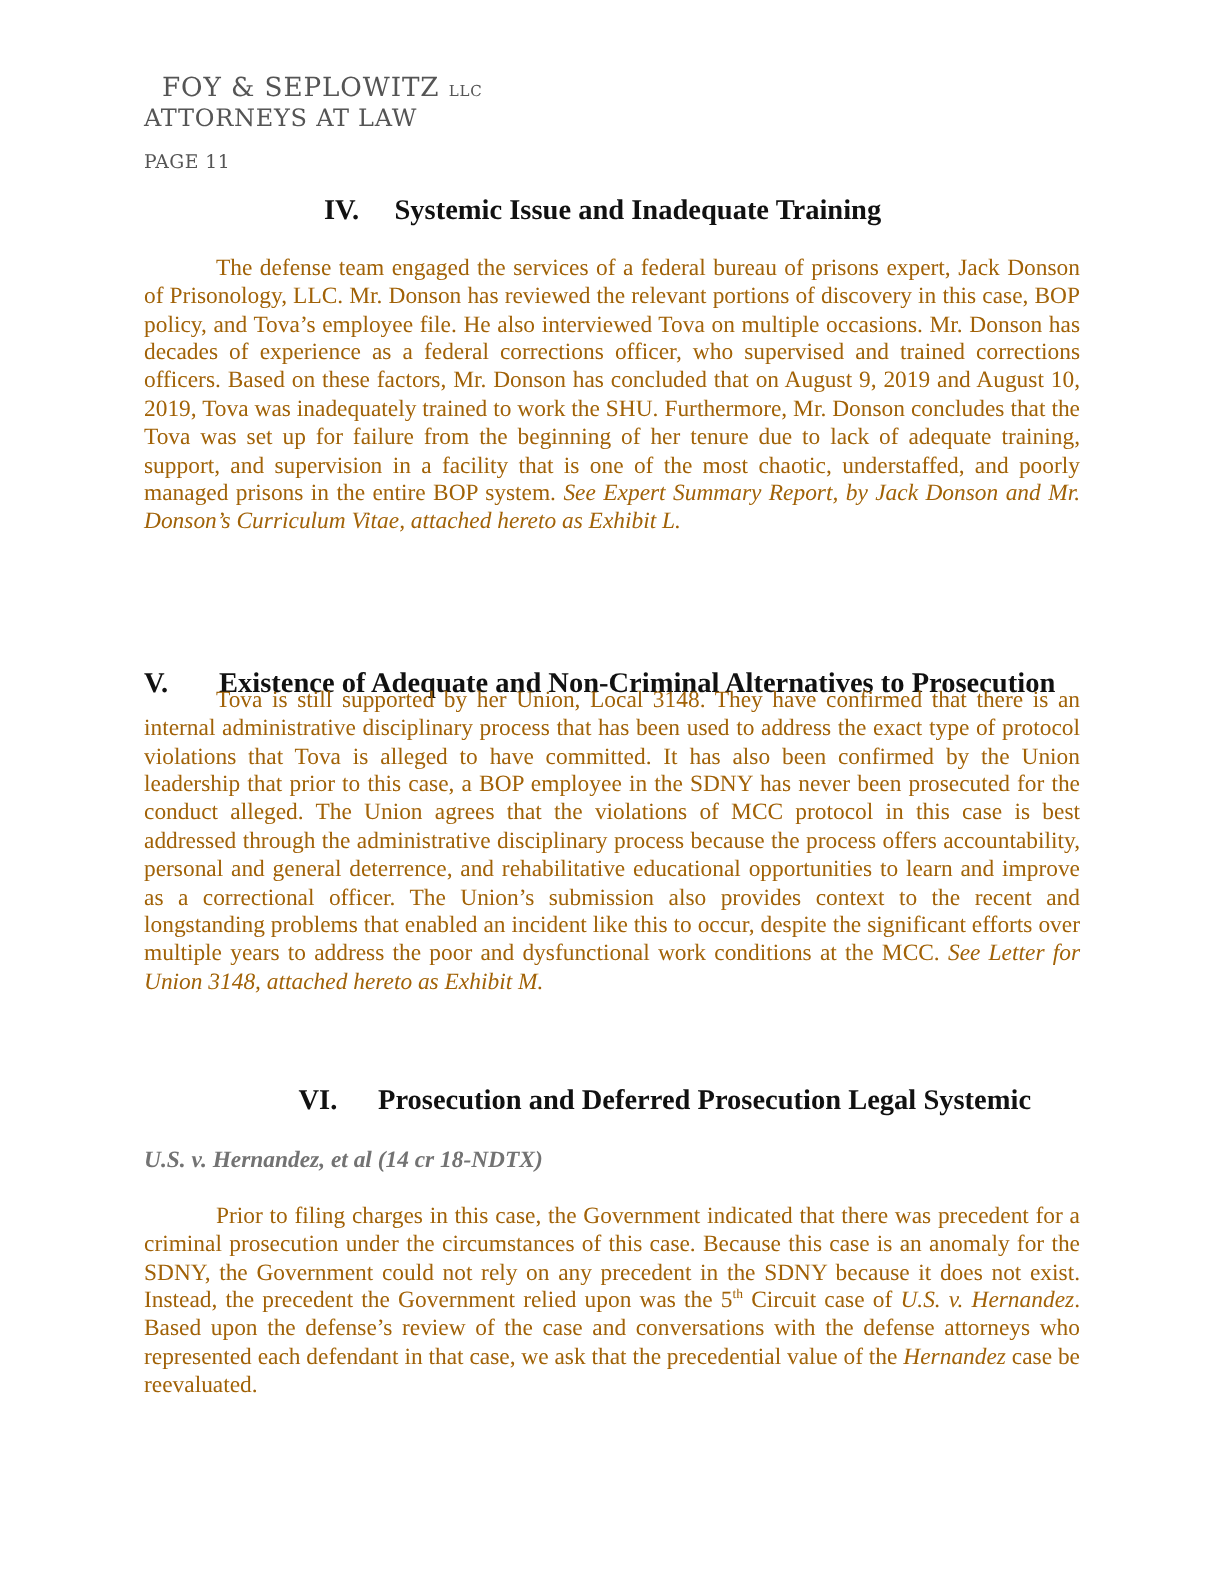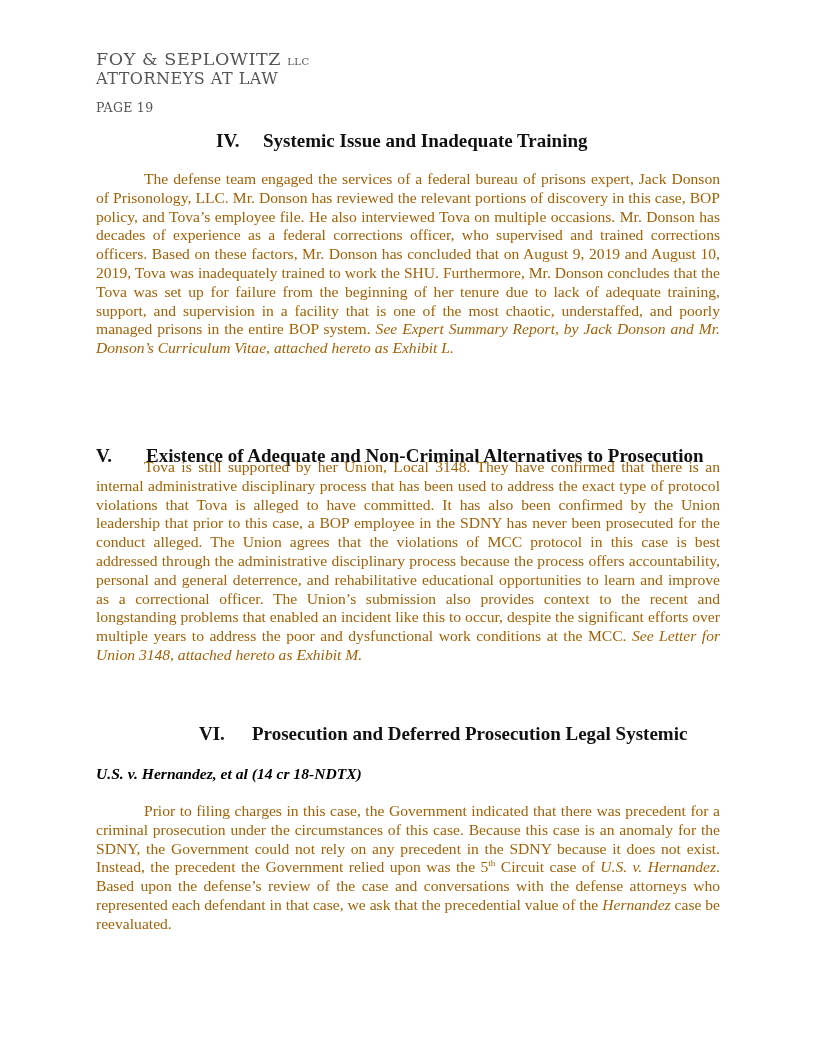--- a/index.html
+++ b/index.html
@@ -1,43 +1,43 @@
 <!DOCTYPE html>
 <html><head>
 <meta charset="utf-8">
 <style>
   html, body { margin: 0; padding: 0; background: #ffffff; }
   body { width: 816px; height: 1056px; position: relative; overflow: hidden; color: #111; }
   .page { position: absolute; left: 0; top: 0; width: 816px; height: 1056px; }
 
   .letterhead { position: absolute; left: 96px; top: 48px; font-family: "DejaVu Serif", "Liberation Serif", serif; color: #555; }
-  .firm-name { font-size: 17.5px; letter-spacing: 0.6px; line-height: 22px; }
+  .firm-name { font-size: 17.5px; letter-spacing: 0.6px; line-height: 22px; margin-left: 12px; }
   .firm-name .llc { font-size: 10px; letter-spacing: 0.5px; }
   .firm-sub { font-size: 16px; letter-spacing: 0.5px; line-height: 12px; margin-top: 0px; }
   .page-num { position: absolute; left: 96px; top: 100px; font-family: "DejaVu Serif", "Liberation Serif", serif; font-size: 12.5px; color: #555; letter-spacing: 0.3px; }
 
   .body-text { position: absolute; left: 96px; width: 624px; font-family: "Liberation Serif", "DejaVu Serif", serif; font-size: 15.6px; line-height: 18.8px; color: #a16207; }
   .heading { position: absolute; font-family: "Liberation Serif", "DejaVu Serif", serif; font-weight: bold; font-size: 19px; line-height: 19px; white-space: nowrap; color: #111; }
   .heading .num { display: inline-block; }
   p { margin: 0; text-align: justify; }
   .indent { text-indent: 48px; }
   i { font-style: italic; }
   sup { font-size: 9px; line-height: 0; vertical-align: 6px; }
-  .subhead { position: absolute; left: 96px; top: 764px; font-family: "Liberation Serif", "DejaVu Serif", serif; font-weight: bold; font-style: italic; font-size: 15.6px; line-height: 19px; color: #000000; }
+  .subhead { position: absolute; left: 96px; top: 764px; font-family: "Liberation Serif", "DejaVu Serif", serif; font-weight: bold; font-style: italic; font-size: 15.6px; line-height: 19px; color: #737373; }
 </style>
 </head>
 <body>
 
 <div class="page">
 
   <div class="letterhead">
     <div class="firm-name"><span>FOY &amp; SEPLOWITZ</span> <span class="llc">LLC</span></div>
     <div class="firm-sub">ATTORNEYS AT LAW</div>
   </div>
-  <div class="page-num">PAGE 19</div>
+  <div class="page-num">PAGE 11</div>
 
   <div class="heading" style="left:216px; top:131px;">
     <span class="num" style="width:47px;">IV.</span><span>Systemic Issue and Inadequate Training</span>
   </div>
   <div class="body-text" style="top:170px;">
     <p class="indent"><span>The defense team engaged the services of a federal bureau of prisons expert, Jack Donson of Prisonology, LLC.  Mr. Donson has reviewed the relevant portions of discovery in this case, BOP policy, and Tova’s employee file. He also interviewed Tova on multiple occasions. Mr. Donson has decades of experience as a federal corrections officer, who supervised and trained corrections officers. Based on these factors, Mr. Donson has concluded that on August 9, 2019 and August 10, 2019, Tova was inadequately trained to work the SHU.  Furthermore, Mr. Donson concludes that the Tova was set up for failure from the beginning of her tenure due to lack of adequate training, support, and supervision in a facility that is one of the most chaotic, understaffed, and poorly managed prisons in the entire BOP system.  </span><i>See Expert Summary Report, by Jack Donson and Mr. Donson’s Curriculum Vitae, attached hereto as Exhibit L.</i></p>
   </div>
 
   <div class="heading" style="left:96px; top:446px;">
     <span class="num" style="width:50px;">V.</span><span>Existence of Adequate and Non-Criminal Alternatives to Prosecution</span>

